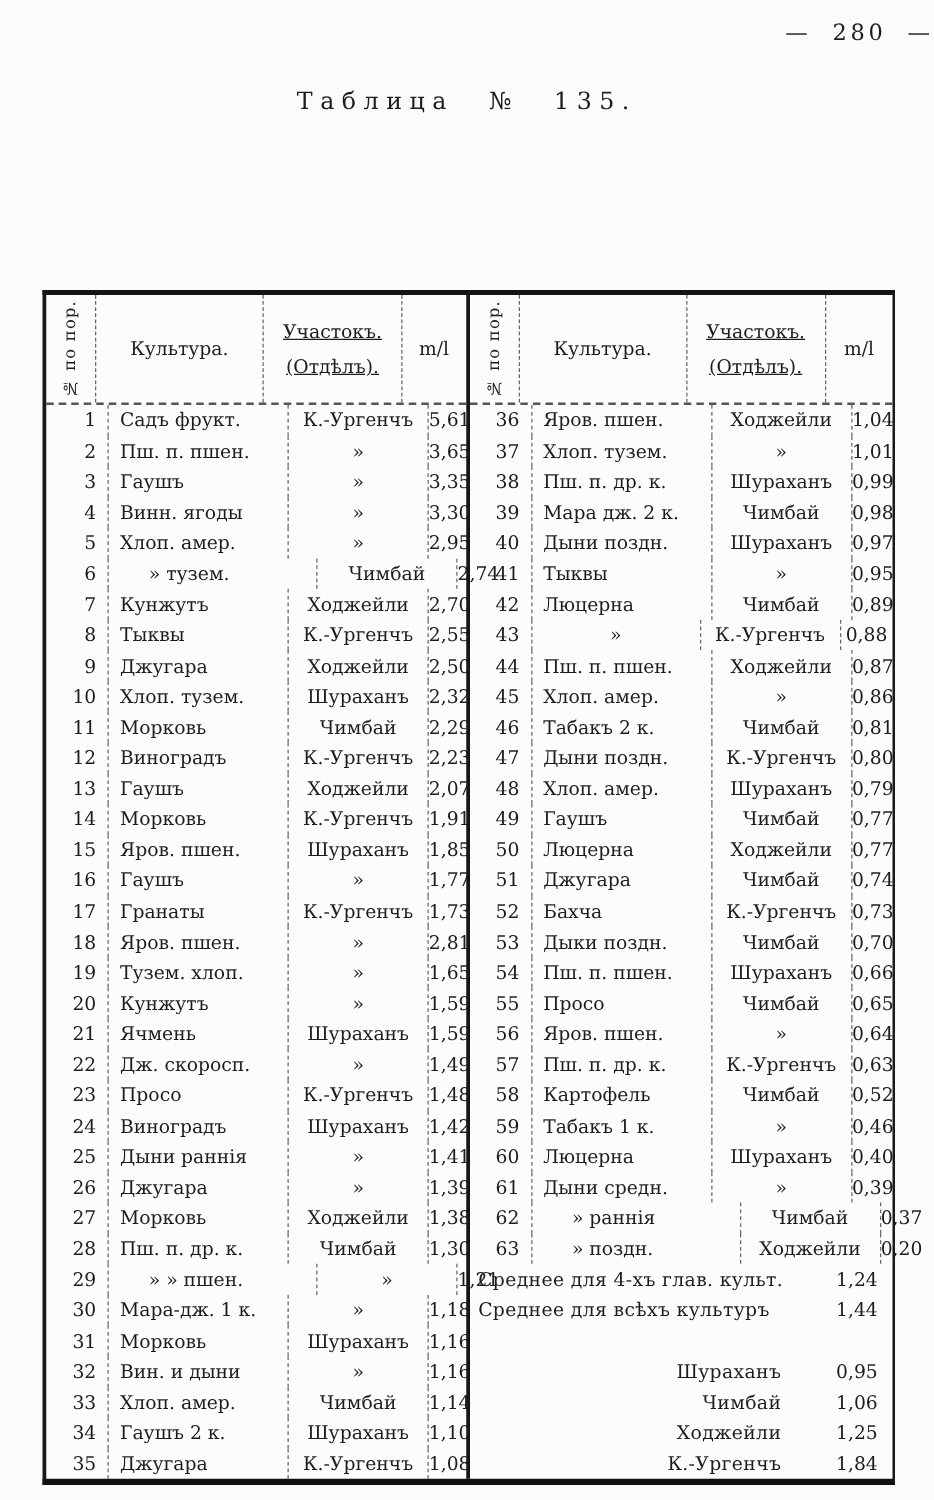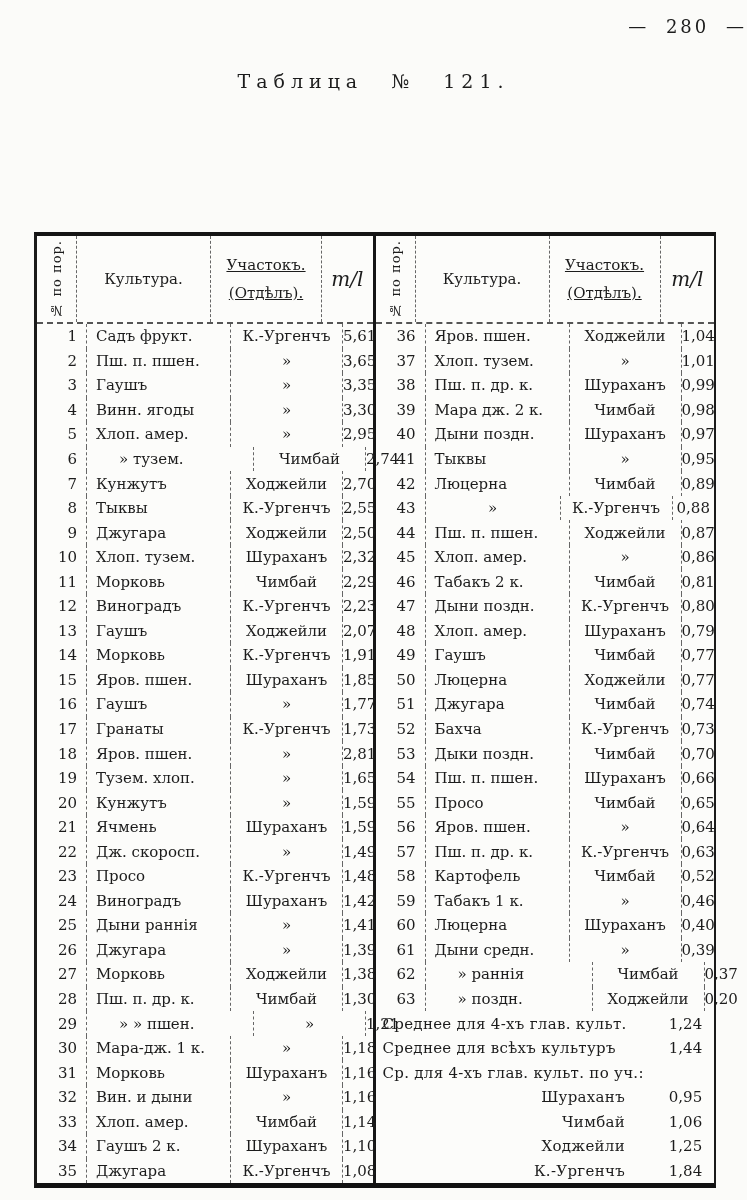--- a/index.html
+++ b/index.html
@@ -35,40 +35,40 @@
   .th{display:flex;align-items:center;justify-content:center;box-sizing:border-box;font-size:15px;}
   .c-num{width:40px;flex:none;border-right:1px dashed #666;}
   .c-cult{width:134px;flex:none;border-right:1px dashed #666;}
   .c-plot{width:111px;flex:none;border-right:1px dashed #666;}
   .c-val{flex:1;}
   .th.c-num .vert{
     writing-mode:vertical-rl;transform:rotate(180deg);
     font-size:13px;letter-spacing:1px;white-space:nowrap;
   }
   .th.c-plot{flex-direction:column;line-height:1.9;text-decoration:underline;}
-  .th.c-val{font-style:italic;font-size:20px;}
+  .th.c-val{font-size:15px;}
   
   .tbody{flex:1;display:flex;flex-direction:column;}
   .row{flex:1;display:flex;align-items:center;box-sizing:border-box;font-size:15px;}
   .row .c-num{align-self:stretch;display:flex;align-items:center;justify-content:flex-end;padding-right:9px;}
   .row .c-cult{align-self:stretch;display:flex;align-items:center;padding-left:9px;}
   .row .c-cult.ditto{padding-left:32px;}
   .row .c-cult.ditto-center{justify-content:center;padding-left:0;}
   .row .c-plot{align-self:stretch;display:flex;align-items:center;justify-content:center;}
   .row .c-val{align-self:stretch;display:flex;align-items:center;justify-content:center;}
   
   .row.summary .sum-label{flex:1;align-self:stretch;display:flex;align-items:center;padding-left:7px;letter-spacing:0.3px;}
   .row.summary .sum-label.plot-align{justify-content:flex-end;padding-right:32px;}
   .row.summary .sum-val{width:57px;flex:none;align-self:stretch;display:flex;align-items:center;justify-content:center;}
 </style>
 </head>
 <body>
 
 <div class="page-number">— 280 —</div>
-<div class="table-title">Таблица № 121.</div>
+<div class="table-title">Таблица № 135.</div>
 
 <div class="big-table">
 
   <div class="half left">
     <div class="thead">
       <div class="th c-num">
         <span class="vert">№ по пор.</span>
       </div>
       <div class="th c-cult">
         <span>Культура.</span>
@@ -482,21 +482,20 @@
         </div>
         <div class="row summary">
           <div class="sum-label">Среднее для 4-хъ глав. культ.</div>
           <div class="sum-val">1,24</div>
         </div>
         <div class="row summary">
           <div class="sum-label">Среднее для всѣхъ культуръ</div>
           <div class="sum-val">1,44</div>
         </div>
         <div class="row summary">
-          <div class="sum-label">Ср. для 4-хъ глав. культ. по уч.:</div>
           <div class="sum-val"></div>
         </div>
         <div class="row summary">
           <div class="sum-label plot-align">Шураханъ</div>
           <div class="sum-val">0,95</div>
         </div>
         <div class="row summary">
           <div class="sum-label plot-align">Чимбай</div>
           <div class="sum-val">1,06</div>
         </div>

